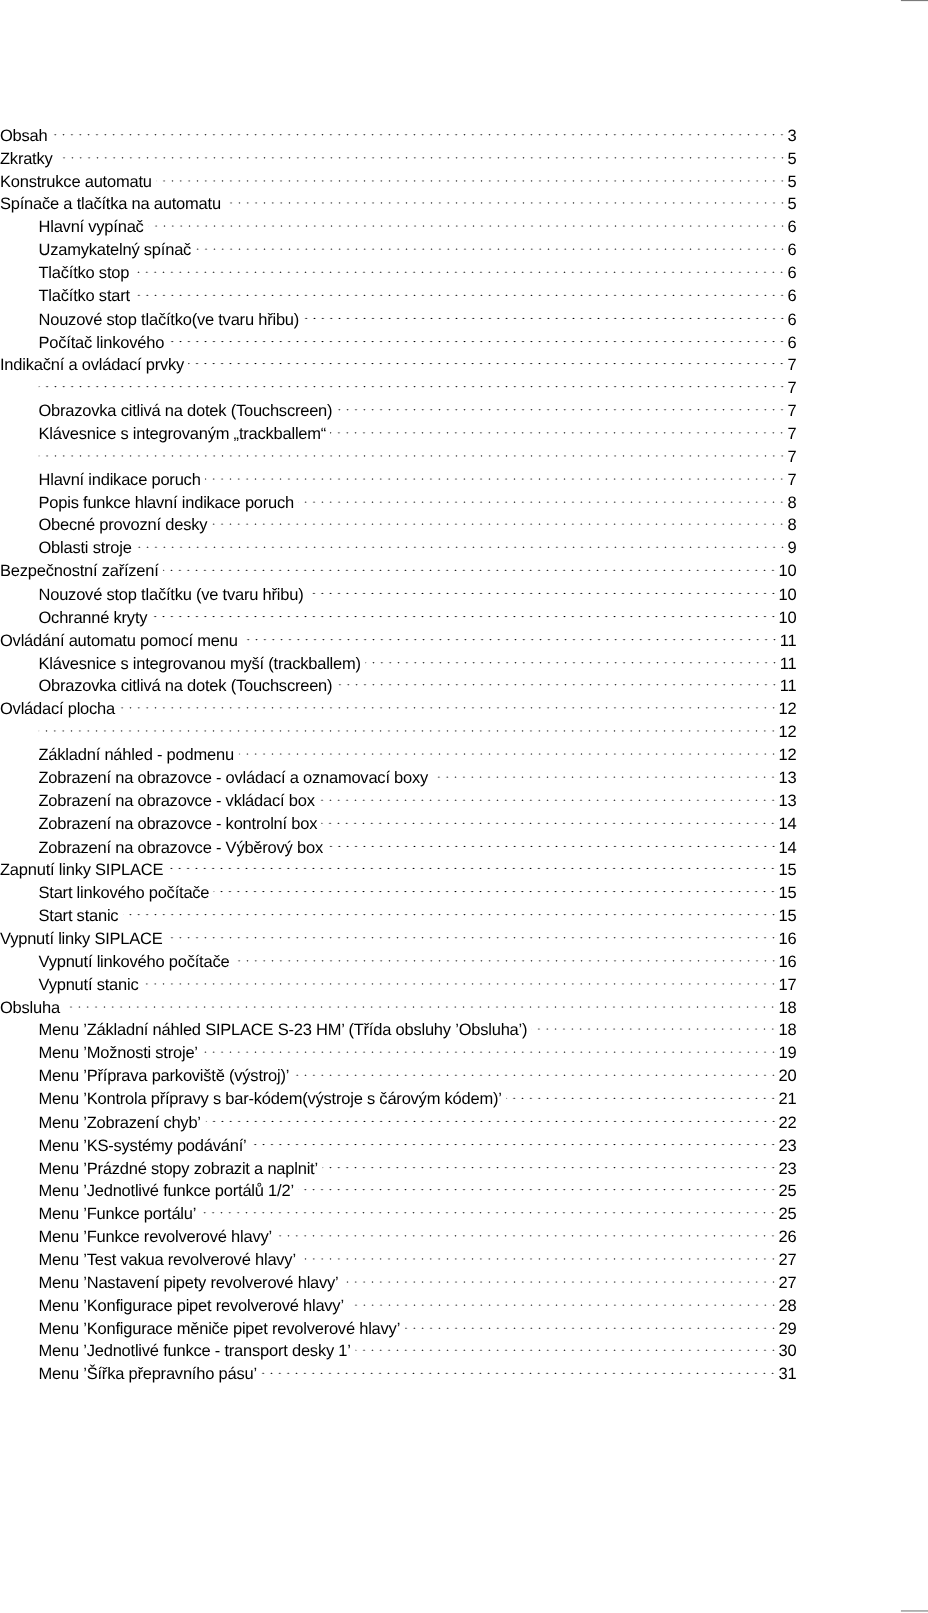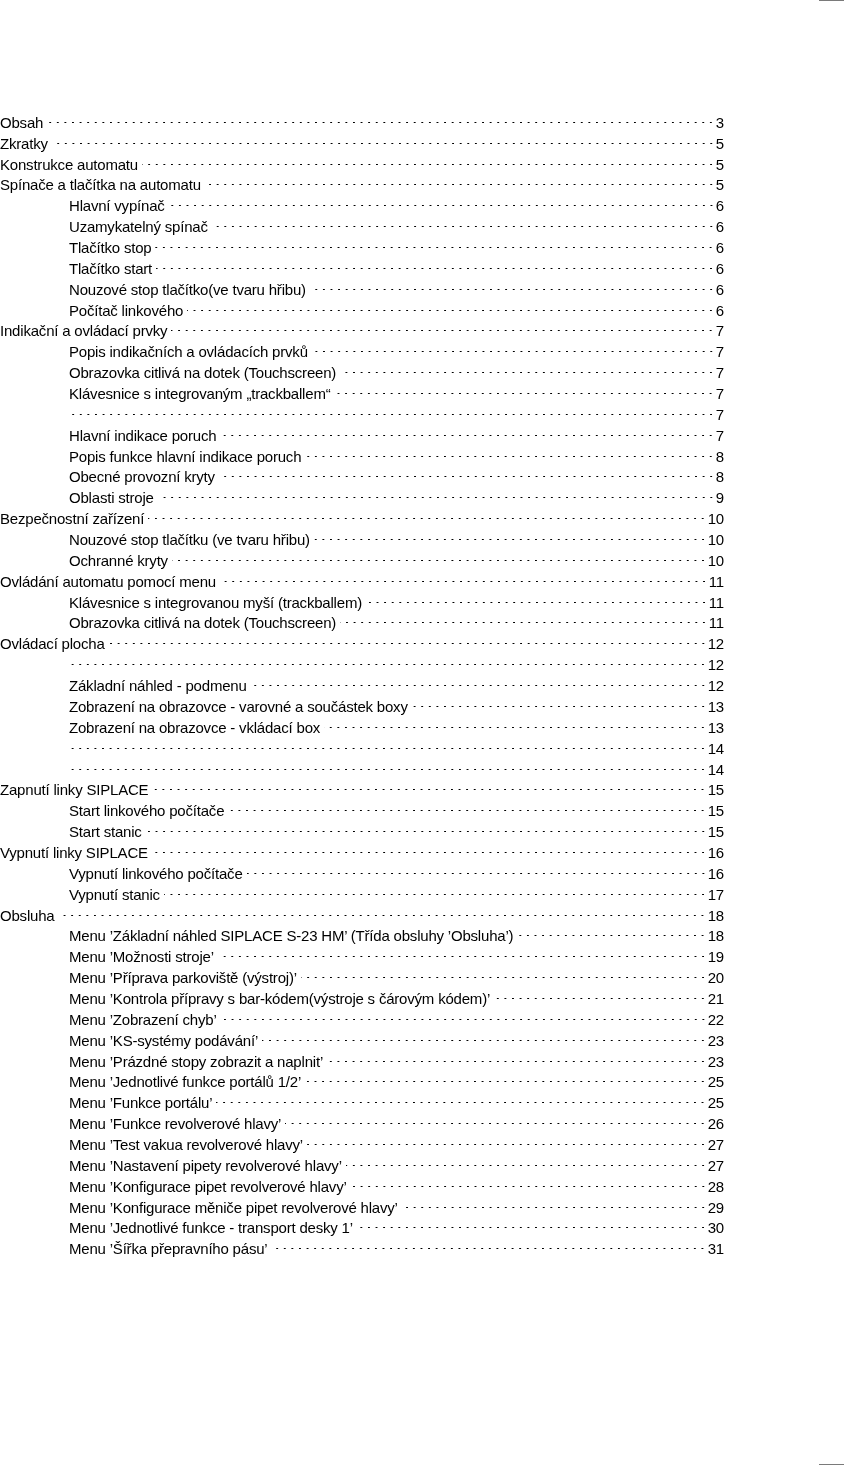--- a/index.html
+++ b/index.html
@@ -31,21 +31,21 @@
     }
     .toc-row {
       display: flex;
       align-items: baseline;
       height: 20.87px;
       line-height: 20.87px;
       font-size: 15px;
       letter-spacing: -0.2px;
       white-space: nowrap;
     }
-    .toc-row.level-2 { padding-left: 25px; margin-left: 44px; }
+    .toc-row.level-2 { padding-left: 35px; }
     .toc-title {
       flex: 0 0 auto;
       padding-right: 4px;
       text-align: center;
     }
     .toc-leader {
       flex: 1 1 auto;
       overflow: hidden;
       position: relative;
       height: 20.87px;
@@ -124,21 +124,20 @@
       <span class="toc-title">Počítač linkového</span>
       <span class="toc-leader"></span>
       <span class="toc-page">6</span>
     </div>
     <div class="toc-row level-1">
       <span class="toc-title">Indikační a ovládací prvky</span>
       <span class="toc-leader"></span>
       <span class="toc-page">7</span>
     </div>
     <div class="toc-row level-2">
-      <span class="toc-title">Popis indikačních a ovládacích prvků</span>
       <span class="toc-leader"></span>
       <span class="toc-page">7</span>
     </div>
     <div class="toc-row level-2">
       <span class="toc-title">Obrazovka citlivá na dotek (Touchscreen)</span>
       <span class="toc-leader"></span>
       <span class="toc-page">7</span>
     </div>
     <div class="toc-row level-2">
       <span class="toc-title">Klávesnice s integrovaným „trackballem“</span>
@@ -153,21 +152,21 @@
       <span class="toc-title">Hlavní indikace poruch</span>
       <span class="toc-leader"></span>
       <span class="toc-page">7</span>
     </div>
     <div class="toc-row level-2">
       <span class="toc-title">Popis funkce hlavní indikace poruch</span>
       <span class="toc-leader"></span>
       <span class="toc-page">8</span>
     </div>
     <div class="toc-row level-2">
-      <span class="toc-title">Obecné provozní kryty</span>
+      <span class="toc-title">Obecné provozní desky</span>
       <span class="toc-leader"></span>
       <span class="toc-page">8</span>
     </div>
     <div class="toc-row level-2">
       <span class="toc-title">Oblasti stroje</span>
       <span class="toc-leader"></span>
       <span class="toc-page">9</span>
     </div>
     <div class="toc-row level-1">
       <span class="toc-title">Bezpečnostní zařízení</span>
@@ -207,34 +206,36 @@
     <div class="toc-row level-2">
       <span class="toc-leader"></span>
       <span class="toc-page">12</span>
     </div>
     <div class="toc-row level-2">
       <span class="toc-title">Základní náhled - podmenu</span>
       <span class="toc-leader"></span>
       <span class="toc-page">12</span>
     </div>
     <div class="toc-row level-2">
-      <span class="toc-title">Zobrazení na obrazovce - varovné a součástek boxy</span>
+      <span class="toc-title">Zobrazení na obrazovce - ovládací a oznamovací boxy</span>
       <span class="toc-leader"></span>
       <span class="toc-page">13</span>
     </div>
     <div class="toc-row level-2">
       <span class="toc-title">Zobrazení na obrazovce - vkládací box</span>
       <span class="toc-leader"></span>
       <span class="toc-page">13</span>
     </div>
     <div class="toc-row level-2">
+      <span class="toc-title">Zobrazení na obrazovce - kontrolní box</span>
       <span class="toc-leader"></span>
       <span class="toc-page">14</span>
     </div>
     <div class="toc-row level-2">
+      <span class="toc-title">Zobrazení na obrazovce - Výběrový box</span>
       <span class="toc-leader"></span>
       <span class="toc-page">14</span>
     </div>
     <div class="toc-row level-1">
       <span class="toc-title">Zapnutí linky SIPLACE</span>
       <span class="toc-leader"></span>
       <span class="toc-page">15</span>
     </div>
     <div class="toc-row level-2">
       <span class="toc-title">Start linkového počítače</span>

